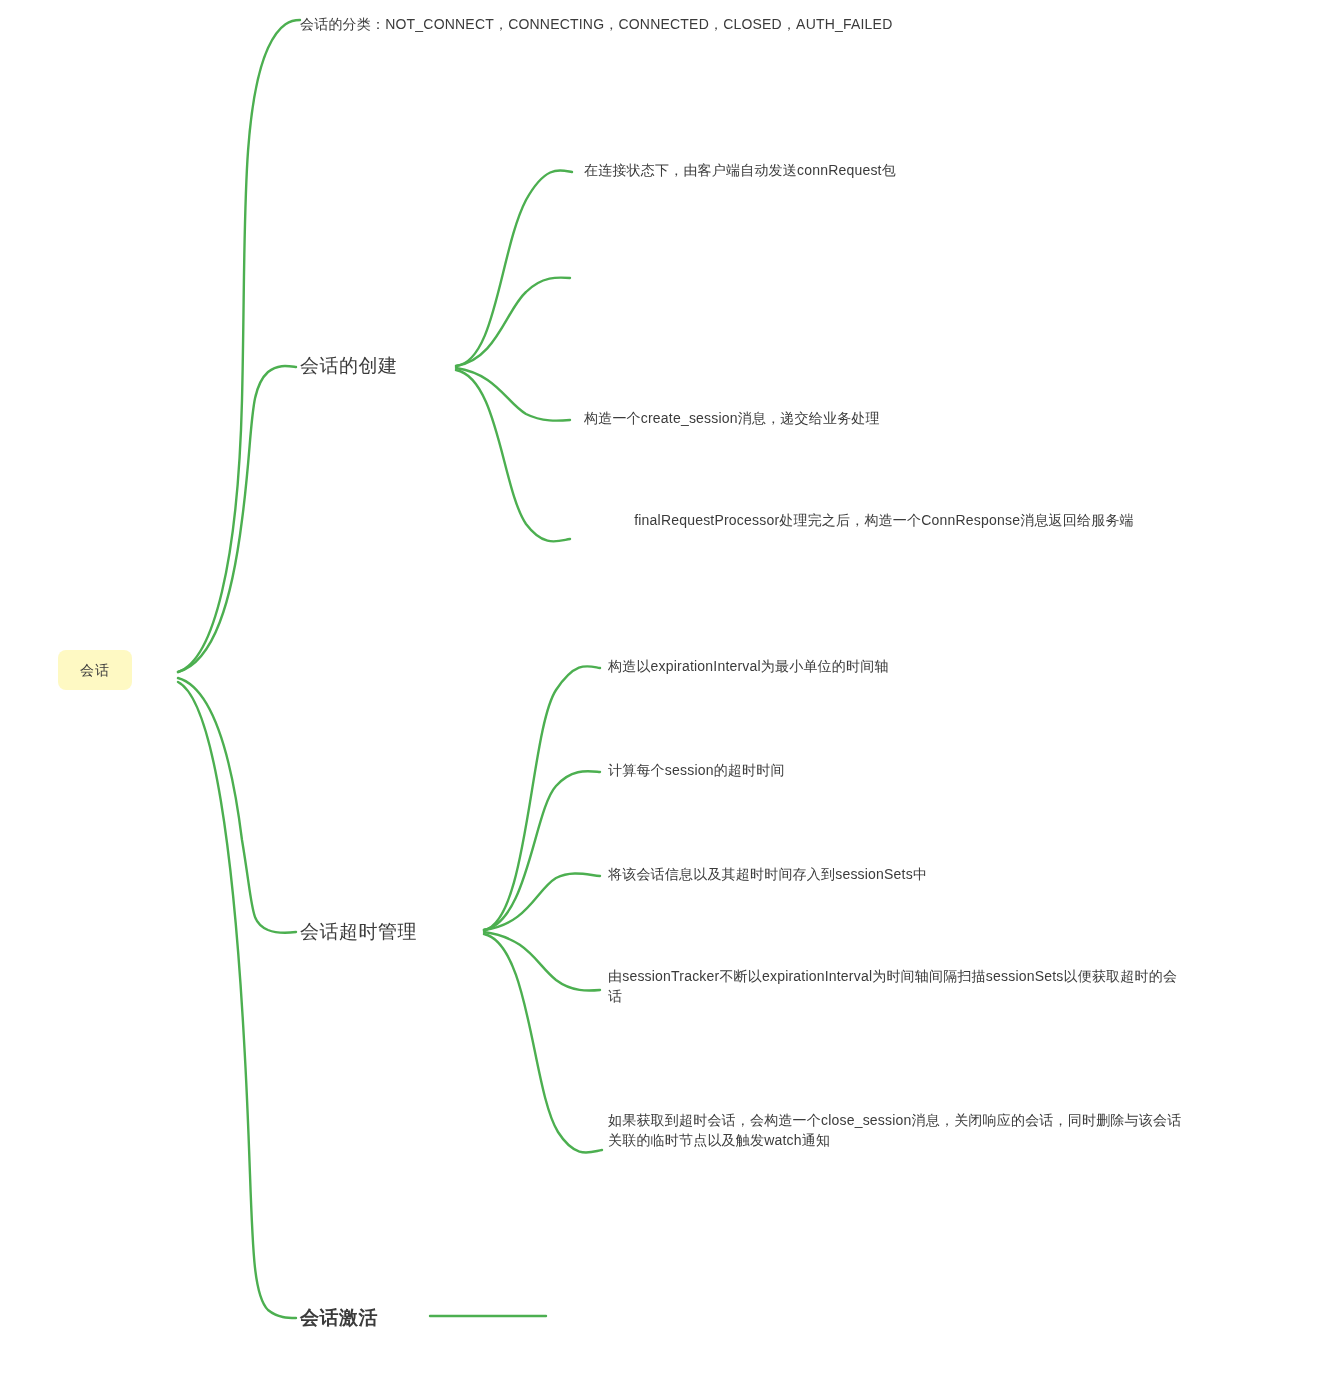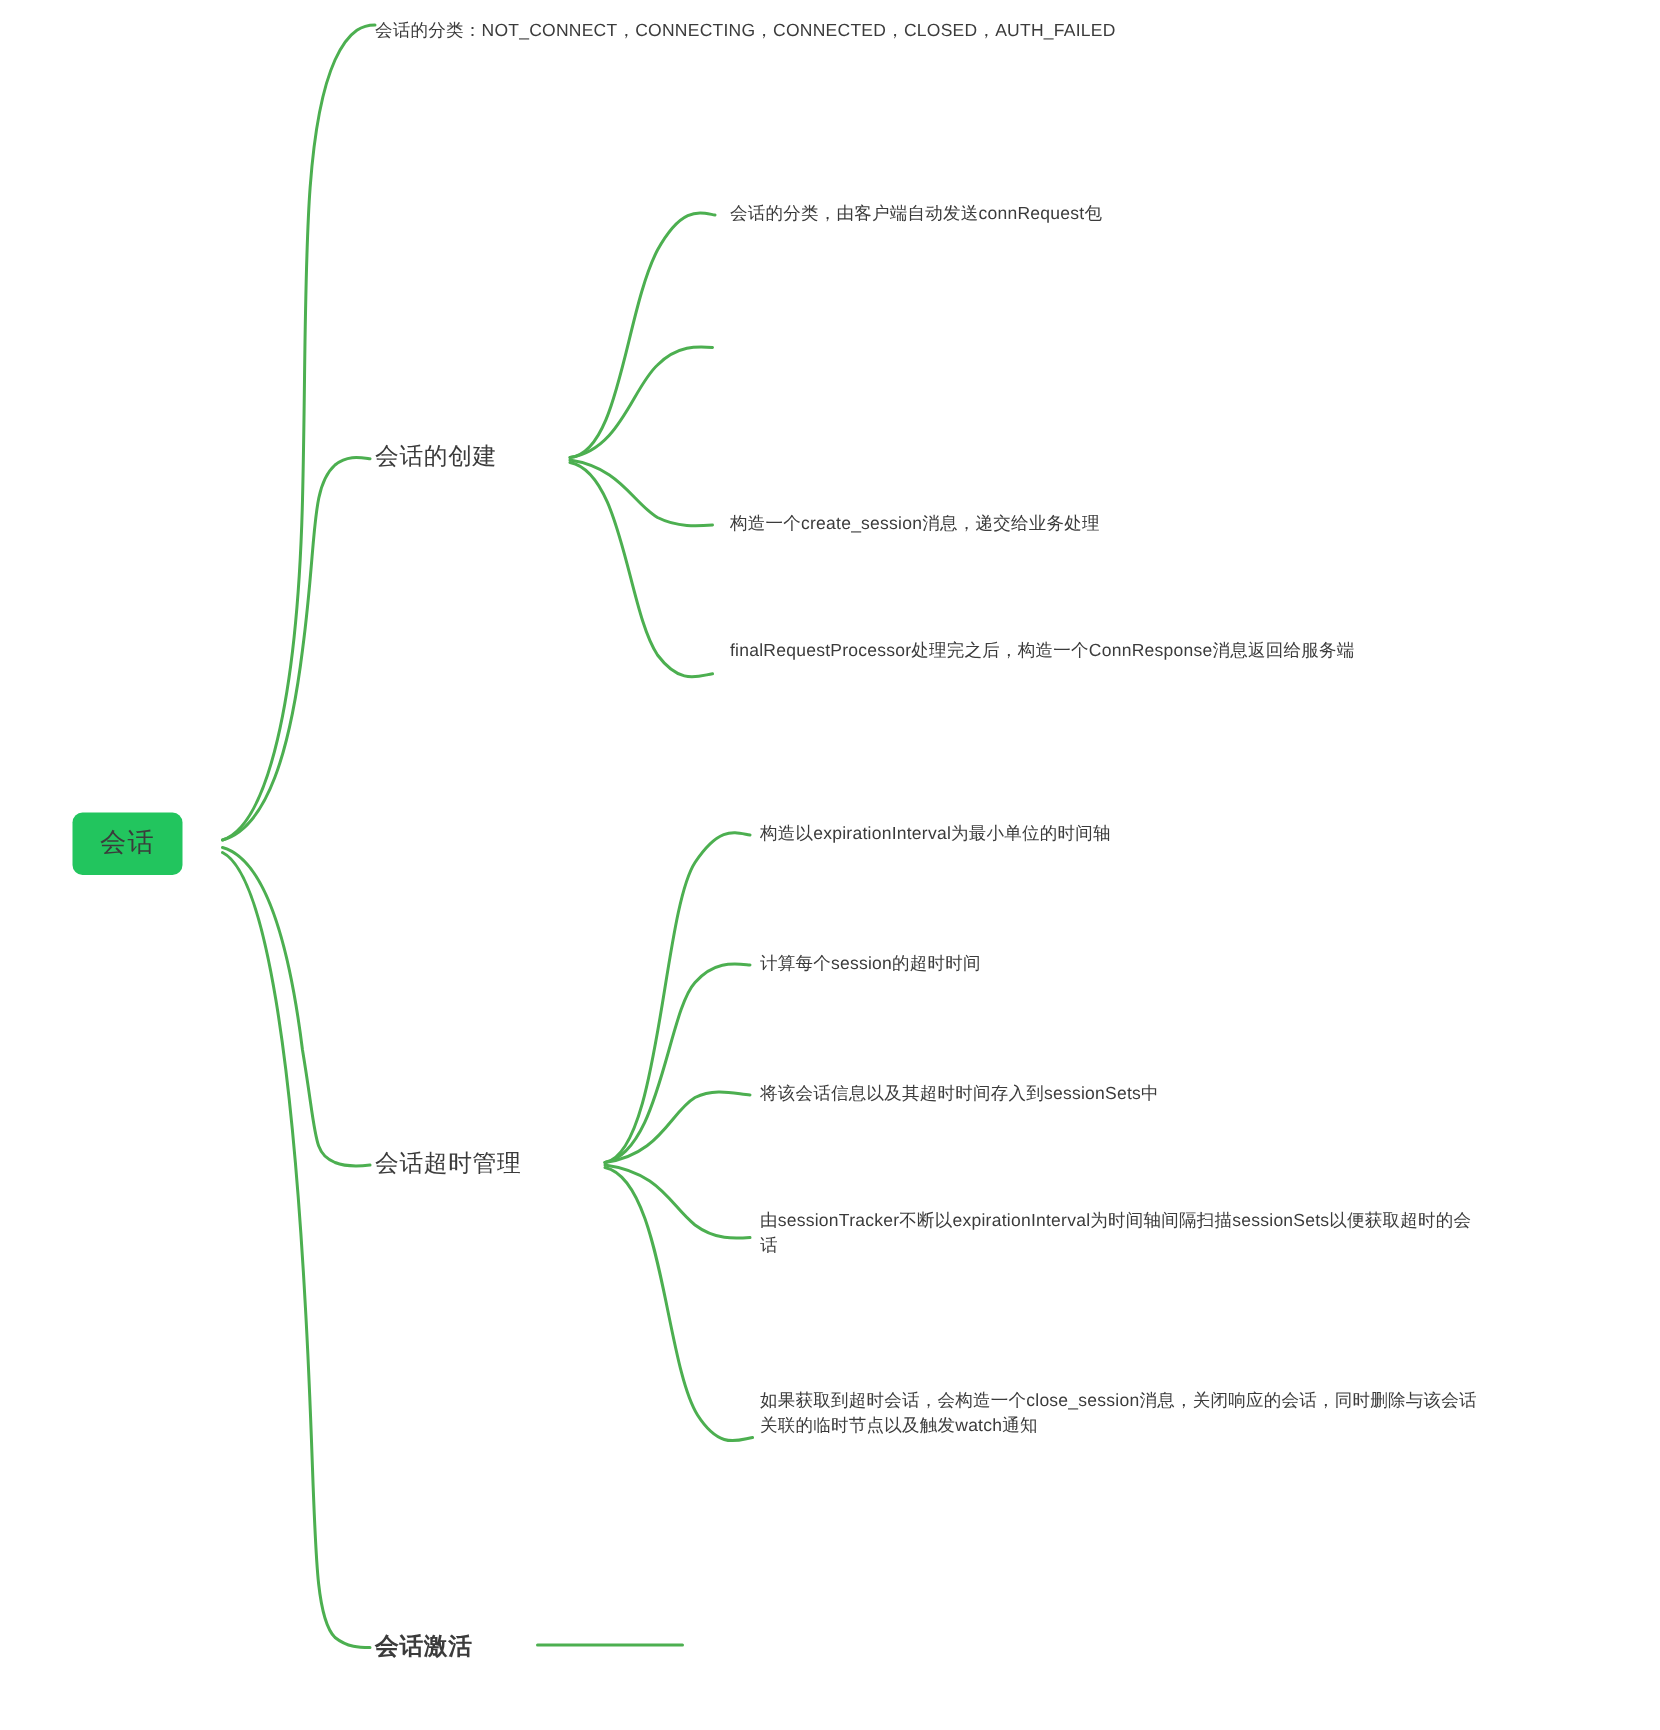--- a/index.html
+++ b/index.html
@@ -26,24 +26,24 @@
     height: 1384px;
     pointer-events: none;
   }
   .node {
     position: absolute;
     box-sizing: border-box;
     line-height: 1.45;
     white-space: pre-wrap;
   }
   .root-node {
-    background: #22c55e;
+    background: #fef9c3;
     border-radius: 8px;
     padding: 10px 22px;
-    font-size: 21px;
+    font-size: 14px;
     color: #3b3b3b;
     letter-spacing: 1px;
   }
   .branch-node {
     font-size: 19px;
     color: #3b3b3b;
     letter-spacing: 0.5px;
   }
   .leaf-node {
     font-size: 14px;
@@ -81,26 +81,26 @@
       <path d="M430,1316 L546,1316"></path>
     </g>
   </svg>
 
   <div class="node root-node" style="left:58px; top:650px;">会话</div>
 
   <div class="node leaf-node" style="left:300px; top:14px; width:600px;">会话的分类：NOT_CONNECT，CONNECTING，CONNECTED，CLOSED，AUTH_FAILED</div>
 
   <div class="node branch-node" style="left:300px; top:352px; width:160px;">会话的创建</div>
 
-  <div class="node leaf-node" style="left:584px; top:160px; width:640px;">会话的分类，由客户端自动发送connRequest包</div>
+  <div class="node leaf-node" style="left:584px; top:160px; width:640px;">在连接状态下，由客户端自动发送connRequest包</div>
 
 
   <div class="node leaf-node" style="left:584px; top:408px; width:620px;">构造一个create_session消息，递交给业务处理</div>
 
-  <div class="node leaf-node" style="left:584px; top:510px; width:600px;">finalRequestProcessor处理完之后，构造一个ConnResponse消息返回给服务端</div>
+  <div class="node leaf-node" style="left:584px; top:510px; width:600px;text-align:center;">finalRequestProcessor处理完之后，构造一个ConnResponse消息返回给服务端</div>
 
   <div class="node branch-node" style="left:300px; top:918px; width:200px;">会话超时管理</div>
 
   <div class="node leaf-node" style="left:608px; top:656px; width:600px;">构造以expirationInterval为最小单位的时间轴</div>
 
   <div class="node leaf-node" style="left:608px; top:760px; width:560px;">计算每个session的超时时间</div>
 
   <div class="node leaf-node" style="left:608px; top:864px; width:600px;">将该会话信息以及其超时时间存入到sessionSets中</div>
 
   <div class="node leaf-node" style="left:608px; top:966px; width:580px;">由sessionTracker不断以expirationInterval为时间轴间隔扫描sessionSets以便获取超时的会话</div>

